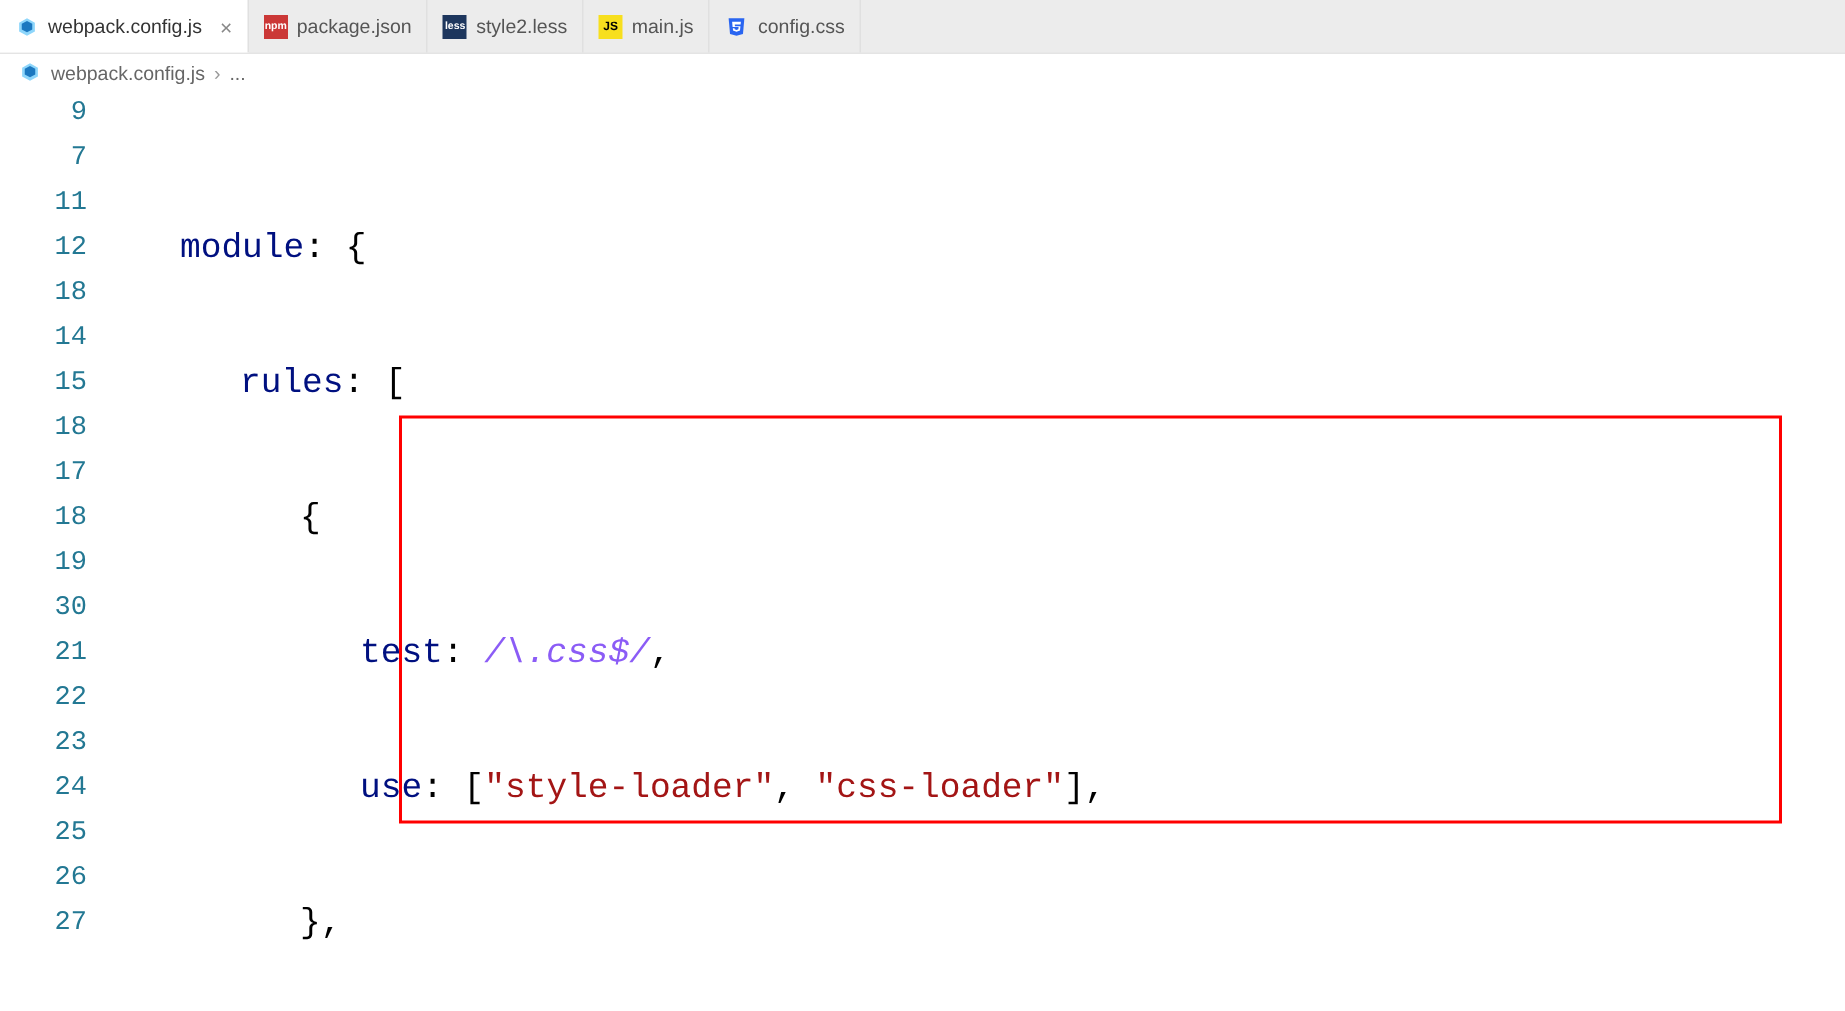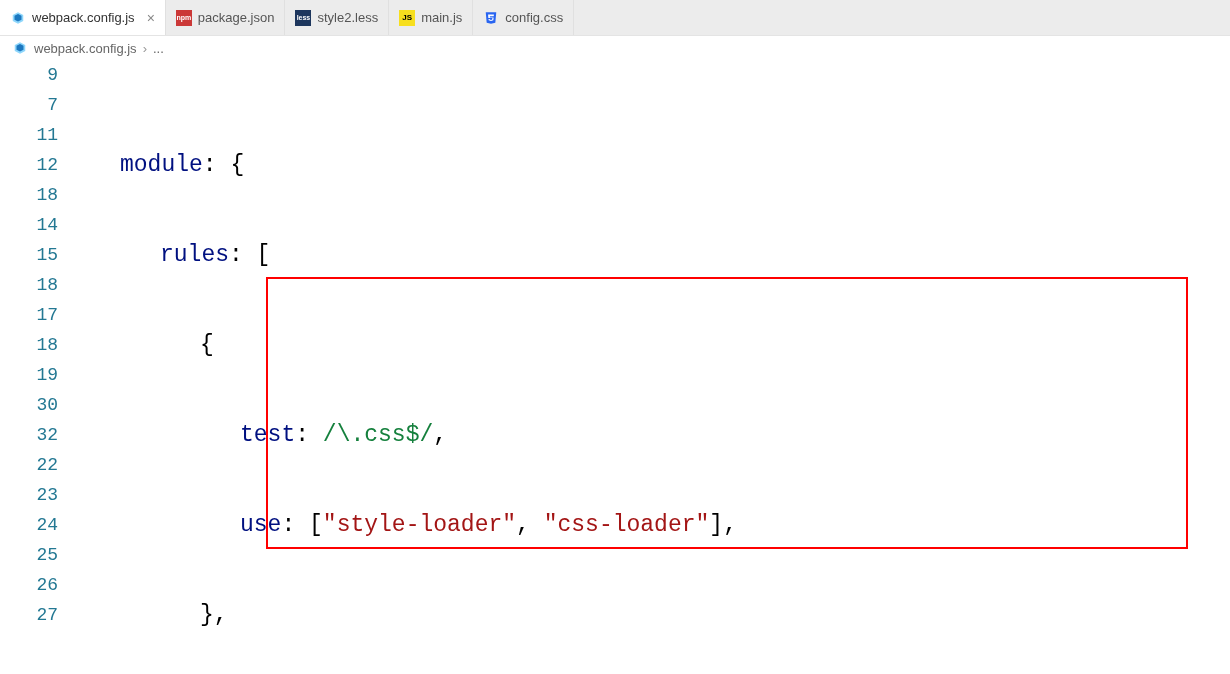--- a/index.html
+++ b/index.html
@@ -96,21 +96,21 @@
       border: 2px solid #ff0000;
       left: 186px;
       top: 217px;
       width: 922px;
       height: 272px;
       pointer-events: none;
       z-index: 5;
     }
     .tok-prop { color: #001080; }
     .tok-punc { color: #000; }
-    .tok-regex { color: #15803d; }
+    .tok-regex { color: #8b5cf6; font-style: italic; }
     .tok-str { color: #a31515; }
   </style>
 </head>
 <body>
 
 <div class="tabs-bar">
   <div class="tab active">
     <span class="tab-icon icon-webpack">
       <svg width="14" height="14" viewBox="0 0 24 24">
           <path fill="#8ed6fb" d="M12 2l9 5v10l-9 5-9-5V7l9-5z"></path>
@@ -162,21 +162,21 @@
       <div class="ln">11</div>
       <div class="ln">12</div>
       <div class="ln">18</div>
       <div class="ln">14</div>
       <div class="ln">15</div>
       <div class="ln">18</div>
       <div class="ln">17</div>
       <div class="ln">18</div>
       <div class="ln">19</div>
       <div class="ln">30</div>
-      <div class="ln">32</div>
+      <div class="ln">21</div>
       <div class="ln">22</div>
       <div class="ln">23</div>
       <div class="ln">24</div>
       <div class="ln">25</div>
       <div class="ln">26</div>
       <div class="ln">27</div>
     </div>
   <div class="code" id="code">
     <div class="highlight-box"></div>
     <div class="code-line"><span style="padding-left:40px"><span class="tok-prop">module</span><span class="tok-punc">: {</span></span></div>

